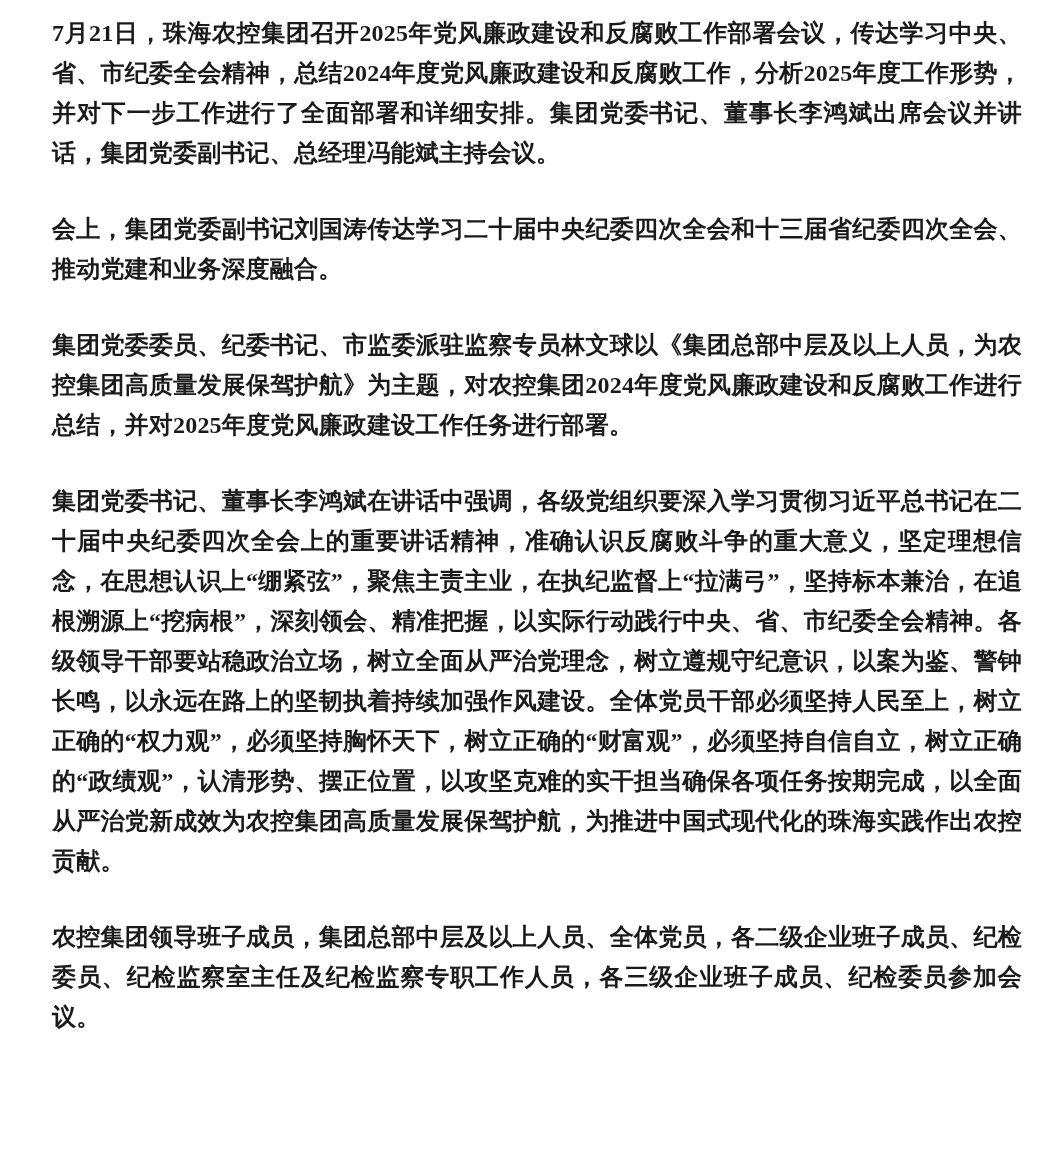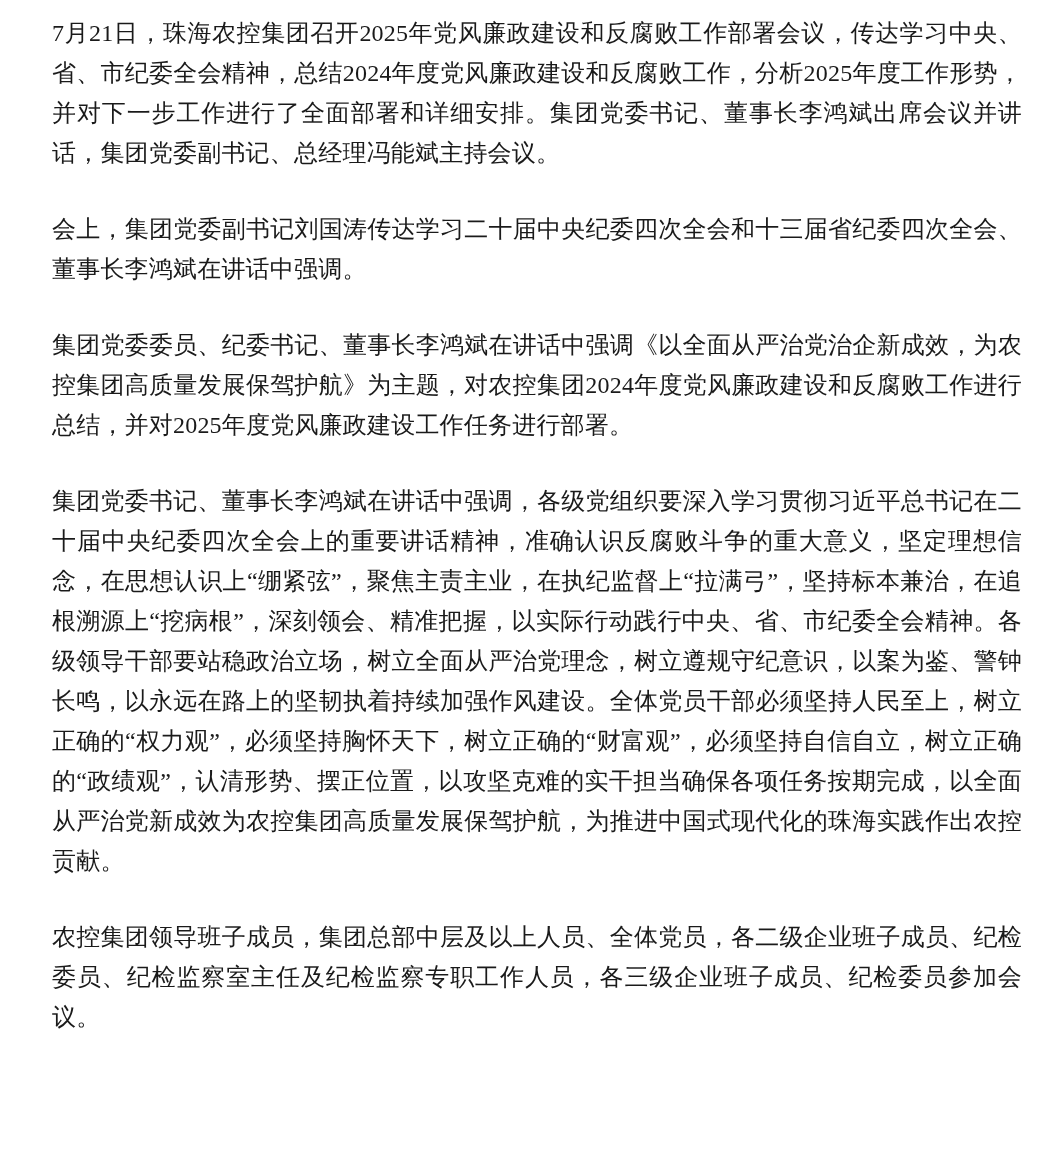--- a/index.html
+++ b/index.html
@@ -20,26 +20,27 @@
     color: #1a1a1a;
     font-size: 24px;
     line-height: 40px;
     text-align: justify;
     text-justify: inter-ideograph;
     letter-spacing: 0.2px;
   }
   .article p {
     margin: 0 0 36px 0;
     word-break: break-all;
+    font-weight: bold;
   }
 </style>
 </head>
 <body>
 
 <main class="article">
   <div>
       <p>7月21日，珠海农控集团召开2025年党风廉政建设和反腐败工作部署会议，传达学习中央、省、市纪委全会精神，总结2024年度党风廉政建设和反腐败工作，分析2025年度工作形势，并对下一步工作进行了全面部署和详细安排。集团党委书记、董事长李鸿斌出席会议并讲话，集团党委副书记、总经理冯能斌主持会议。</p>
-      <p>会上，集团党委副书记刘国涛传达学习二十届中央纪委四次全会和十三届省纪委四次全会、董事长李鸿斌在讲话中强调。</p>
-      <p>集团党委委员、纪委书记、董事长李鸿斌在讲话中强调《以全面从严治党治企新成效，为农控集团高质量发展保驾护航》为主题，对农控集团2024年度党风廉政建设和反腐败工作进行总结，并对2025年度党风廉政建设工作任务进行部署。</p>
+      <p>会上，集团党委副书记刘国涛传达学习二十届中央纪委四次全会和十三届省纪委四次全会、推动党建和业务深度融合。</p>
+      <p>集团党委委员、纪委书记、市监委派驻监察专员林文球以《集团总部中层及以上人员，为农控集团高质量发展保驾护航》为主题，对农控集团2024年度党风廉政建设和反腐败工作进行总结，并对2025年度党风廉政建设工作任务进行部署。</p>
       <p>集团党委书记、董事长李鸿斌在讲话中强调，各级党组织要深入学习贯彻习近平总书记在二十届中央纪委四次全会上的重要讲话精神，准确认识反腐败斗争的重大意义，坚定理想信念，在思想认识上“绷紧弦”，聚焦主责主业，在执纪监督上“拉满弓”，坚持标本兼治，在追根溯源上“挖病根”，深刻领会、精准把握，以实际行动践行中央、省、市纪委全会精神。各级领导干部要站稳政治立场，树立全面从严治党理念，树立遵规守纪意识，以案为鉴、警钟长鸣，以永远在路上的坚韧执着持续加强作风建设。全体党员干部必须坚持人民至上，树立正确的“权力观”，必须坚持胸怀天下，树立正确的“财富观”，必须坚持自信自立，树立正确的“政绩观”，认清形势、摆正位置，以攻坚克难的实干担当确保各项任务按期完成，以全面从严治党新成效为农控集团高质量发展保驾护航，为推进中国式现代化的珠海实践作出农控贡献。</p>
       <p>农控集团领导班子成员，集团总部中层及以上人员、全体党员，各二级企业班子成员、纪检委员、纪检监察室主任及纪检监察专职工作人员，各三级企业班子成员、纪检委员参加会议。</p>
     </div>
 </main>
 
 </body></html>

